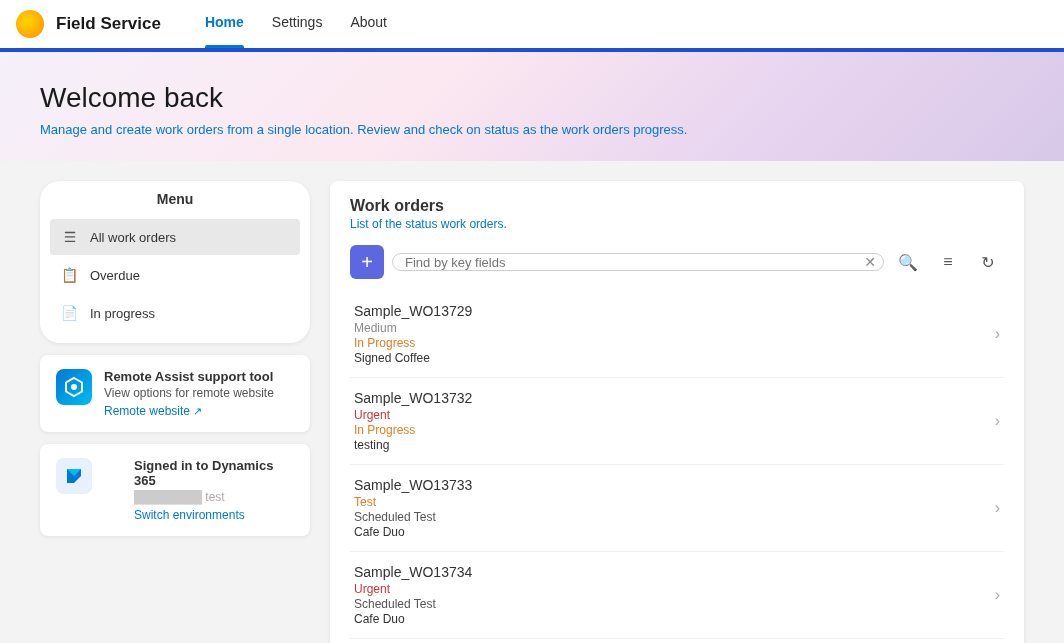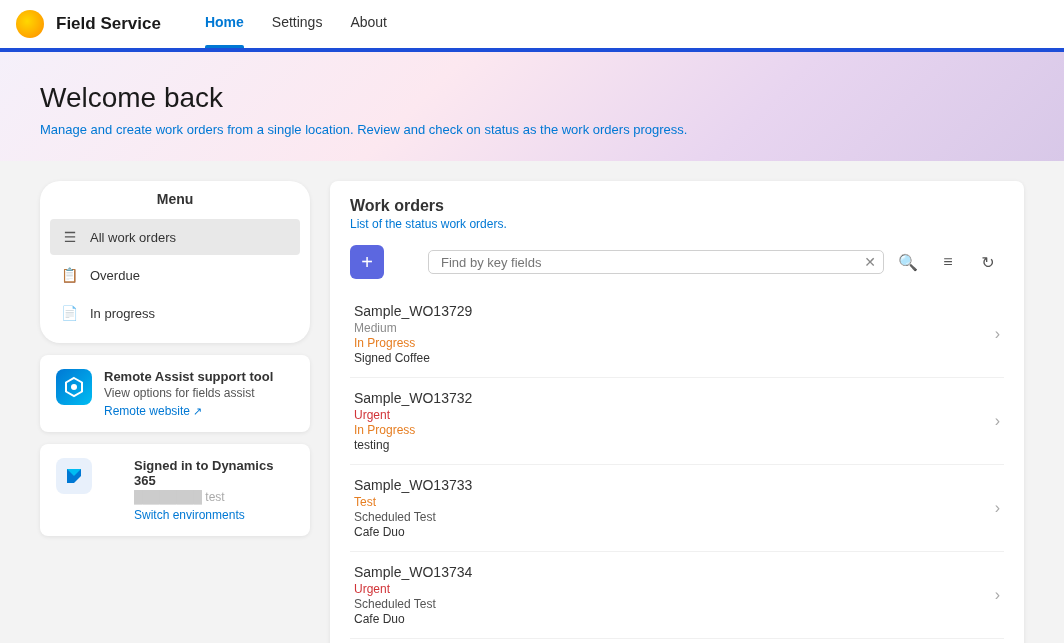--- a/index.html
+++ b/index.html
@@ -173,28 +173,27 @@
       cursor: pointer;
       flex-shrink: 0;
     }
     .search-input-wrap {
       flex: 1;
       position: relative;
       display: flex; align-items: center;
     }
     .search-input {
       width: 100%;
-      height: 24px;
+      height: 18px;
       border: 1px solid #d0d0d0;
-      border-radius: 5px;
+      border-radius: 11px;
       padding: 0 30px 0 12px;
       font-size: 13px;
       color: #999;
       outline: none;
-      margin-left: 36px;
     }
     .search-clear {
       position: absolute; right: 8px;
       color: #888; cursor: pointer; font-size: 14px;
     }
     .search-icon-btn {
       width: 32px; height: 32px;
       display: flex; align-items: center; justify-content: center;
       cursor: pointer; color: #555; font-size: 16px;
       border-radius: 4px;
@@ -272,21 +271,21 @@
       <div class="assist-card">
         <div class="assist-logo">
 
           <svg width="22" height="22" viewBox="0 0 22 22">
             <polygon points="11,2 19,6.5 19,15.5 11,20 3,15.5 3,6.5" fill="none" stroke="white" stroke-width="2"></polygon>
             <circle cx="11" cy="11" r="3" fill="white"></circle>
           </svg>
         </div>
         <div class="assist-info">
           <div class="assist-title">Remote Assist support tool</div>
-          <div class="assist-desc">View options for fields assist</div>
+          <div class="assist-desc">View options for remote website</div>
           <div class="assist-link">
             <span>Remote website</span>
             <span style="font-size:11px;">↗</span>
           </div>
         </div>
       </div>
 
       <div class="signin-card">
         <div class="dynamics-logo">
           <svg class="dynamics-icon" viewBox="0 0 22 22">

